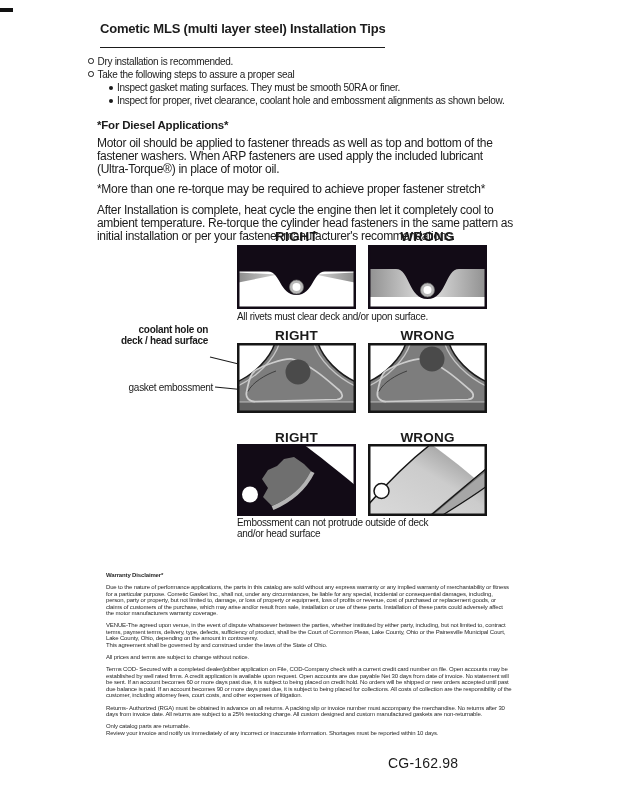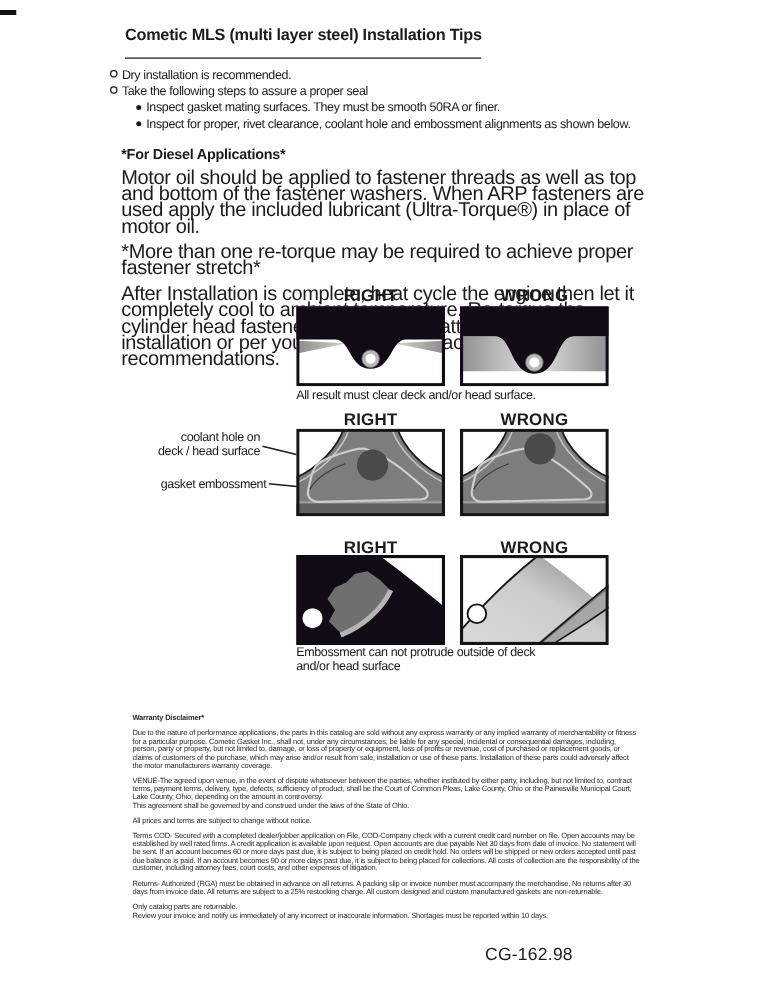--- a/index.html
+++ b/index.html
@@ -10,30 +10,30 @@
   .title{font-size:13px;font-weight:bold;letter-spacing:-0.2px;margin-left:12px;
          display:inline-block;border-bottom:1.6px solid #1b1b1b;padding-bottom:11px;line-height:15px;}
   .b-row{font-size:10px;letter-spacing:-0.3px;line-height:13px;}
   .b-rows{margin-top:7px;}
   .ob{display:inline-block;width:3.5px;height:3.5px;border:1px solid #1b1b1b;border-radius:50%;
       margin-right:4px;vertical-align:1.5px;}
   .sb{display:inline-block;width:4px;height:4px;background:#1b1b1b;border-radius:50%;
       margin-right:4px;vertical-align:1.5px;}
   .sub{padding-left:21px;}
   .diesel-h{font-size:11.5px;font-weight:bold;letter-spacing:-0.2px;margin:11px 0 0 9px;line-height:14px;}
-  .para{font-size:16px;letter-spacing:-0.3px;line-height:13px;margin:8px 0 0 9px;width:420px;}
+  .para{font-size:12px;letter-spacing:-0.3px;line-height:13px;margin:8px 0 0 9px;width:420px;}
   .para.first{margin-top:5px;}
   .para.last{margin-top:7px;}
   .dg-head{position:absolute;width:119px;text-align:center;font-size:13.5px;font-weight:bold;
            letter-spacing:0.2px;line-height:14px;}
   .dg-box{position:absolute;display:block;}
   .dg-cap{position:absolute;font-size:10px;letter-spacing:-0.3px;line-height:11px;width:280px;}
   .pre{white-space:pre-line;}
   .lbl{position:absolute;text-align:right;font-size:10px;letter-spacing:-0.3px;line-height:11px;}
-  .lbl-coolant{left:110px;top:345px;width:98px;}
+  .lbl-coolant{left:110px;top:324px;width:98px;font-weight:bold;}
   .lbl-emboss{left:110px;top:382px;width:103px;}
   .leader{position:absolute;left:205px;top:350px;}
   .fineprint{position:absolute;left:106px;top:572px;width:406px;font-size:6px;
              letter-spacing:-0.15px;line-height:6.4px;color:#2a2a2a;}
   .fineprint .fp-h{font-weight:bold;margin:0 0 6px 0;}
   .fineprint p{margin:0 0 6px 0;}
   .doc-code{position:absolute;left:388px;top:755px;font-size:14px;letter-spacing:0.2px;}
 </style>
 </head>
 <body>
@@ -88,21 +88,21 @@
       </linearGradient>
     </defs>
     <rect width="238" height="128" fill="#ffffff"></rect>
     <rect x="0" y="48" width="238" height="56" fill="url(#g1w)"></rect>
     <path d="M0,0 H238 V48 H182 C154,48 158,108 119,108 C80,108 84,48 56,48 H0 Z" fill="#120b16"></path>
     <circle cx="119" cy="90" r="14" fill="#b9b9b9" stroke="#6f6f6f" stroke-width="1.5"></circle>
     <circle cx="119" cy="90" r="8" fill="#ffffff"></circle>
     <rect x="2.5" y="2.5" width="233" height="123" fill="none" stroke="#120b16" stroke-width="5"></rect>
   </svg>
 
-  <div class="dg-cap" style="left:237px;top:311px;">All result must clear deck and/or head surface.</div>
+  <div class="dg-cap" style="left:237px;top:311px;">All rivets must clear deck and/or upon surface.</div>
 
   <div class="dg-head" style="left:237px;top:329px;">RIGHT</div>
   <div class="dg-head" style="left:368px;top:329px;">WRONG</div>
 
   <div class="lbl lbl-coolant pre">coolant hole on
 deck / head surface</div>
   <div class="lbl lbl-emboss">gasket embossment</div>
   <svg class="leader" width="110" height="50">
     <line x1="5" y1="7" x2="87" y2="27" stroke="#1b1b1b" stroke-width="1.1"></line>
     <line x1="10" y1="37" x2="61" y2="42" stroke="#1b1b1b" stroke-width="1.1"></line>

